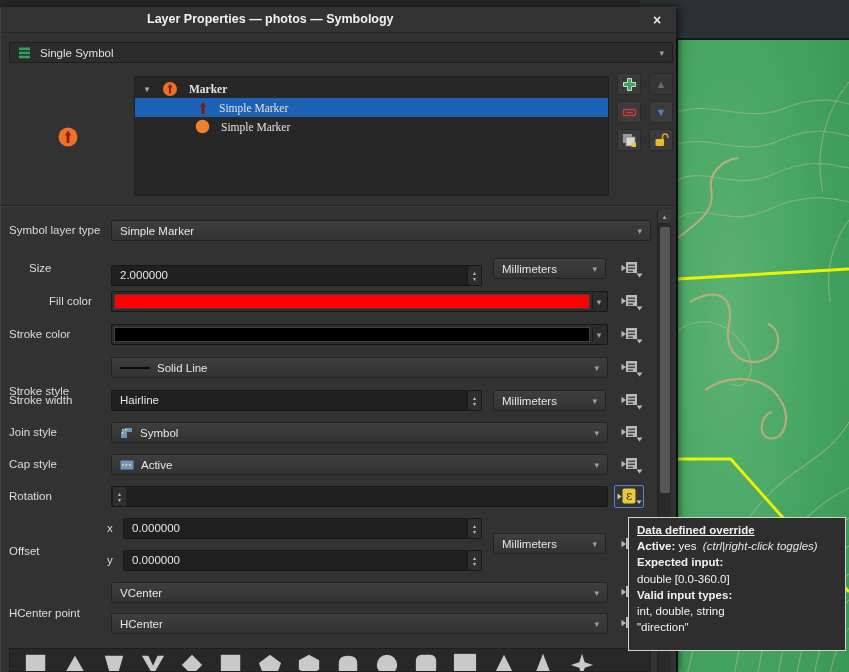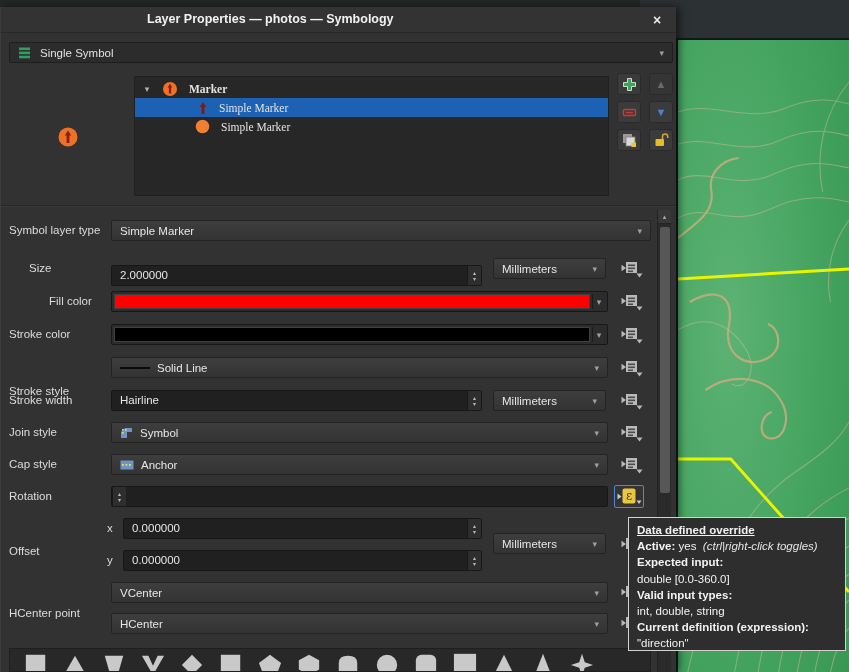--- a/index.html
+++ b/index.html
@@ -337,21 +337,21 @@
   </div>
 
   <span class="flabel" style="top:447px;">Cap style</span>
   <div class="combo" style="left:110px; top:447px; width:497px;">
     <svg width="14" height="10" viewBox="0 0 14 10">
       <rect x="0.5" y="0.5" width="13" height="9" fill="#6f94c2"></rect>
       <rect x="2" y="4" width="1.8" height="1.8" fill="#d8e06a"></rect>
         <rect x="5.5" y="4" width="1.8" height="1.8" fill="#d8e06a"></rect>
         <rect x="9" y="4" width="1.8" height="1.8" fill="#d8e06a"></rect>
     </svg>
-    <span>Anchor</span>
+    <span>Active</span>
     <span class="arrow">▾</span>
   </div>
   <div class="ovr" style="left:617px; top:447px;">
     <svg width="24" height="19" viewBox="0 0 24 19">
       <path d="M6 3h11v11H6z" fill="#b9b9b9"></path>
         <rect x="8" y="5.5" width="7" height="1.6" fill="#4a4a4a"></rect>
         <rect x="8" y="8.5" width="7" height="1.6" fill="#4a4a4a"></rect>
         <rect x="8" y="11.5" width="5" height="1.6" fill="#4a4a4a"></rect>
         <path d="M6 9 L1.5 5.8v6.4z" fill="#b9b9b9"></path>
         <path d="M16.5 14.5h6l-3 4z" fill="#b9b9b9"></path>
@@ -490,15 +490,14 @@
   </div>
 </div>
 
 <div class="tooltip">
   <div class="t-title">Data defined override</div>
   <div><span class="tt-b">Active:</span> <span>yes</span>&nbsp;&nbsp;<span class="tt-i">(ctrl|right-click toggles)</span></div>
   <div class="tt-b">Expected input:</div>
   <div>double [0.0-360.0]</div>
   <div class="tt-b">Valid input types:</div>
   <div>int, double, string</div>
-  <div class="tt-b">Current definition (expression):</div>
   <div>"direction"</div>
 </div>
 
 </body></html>

